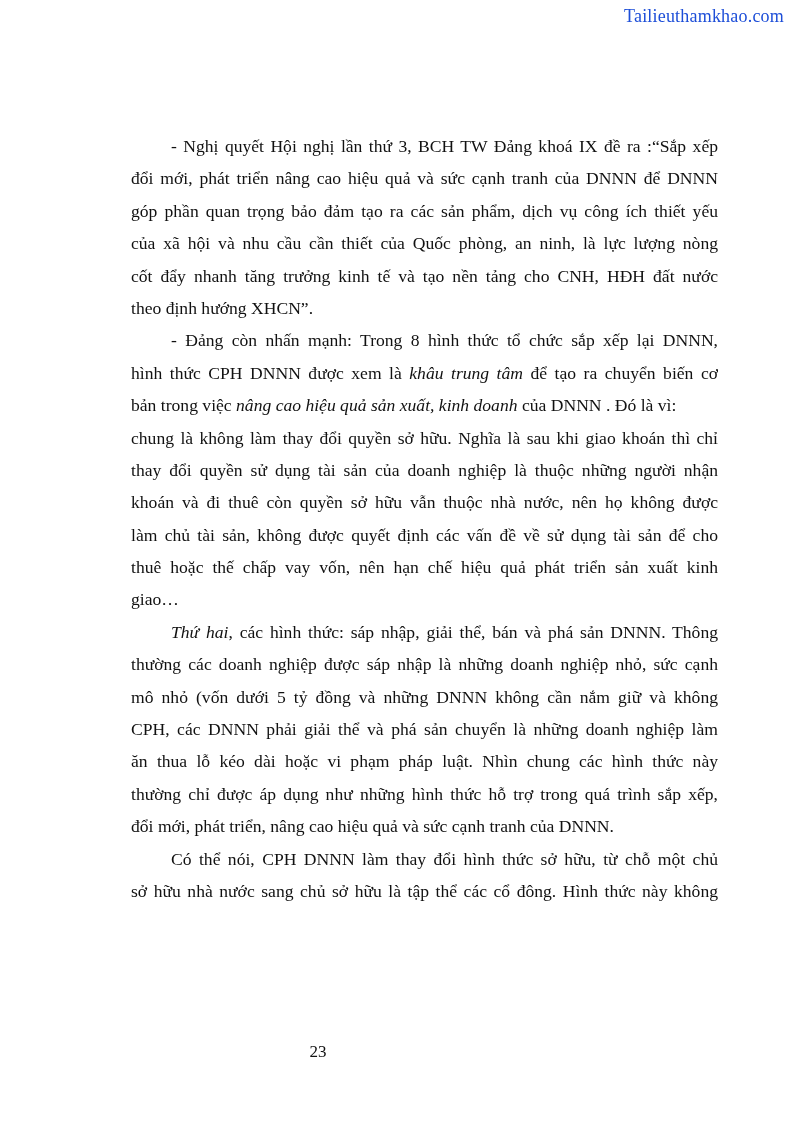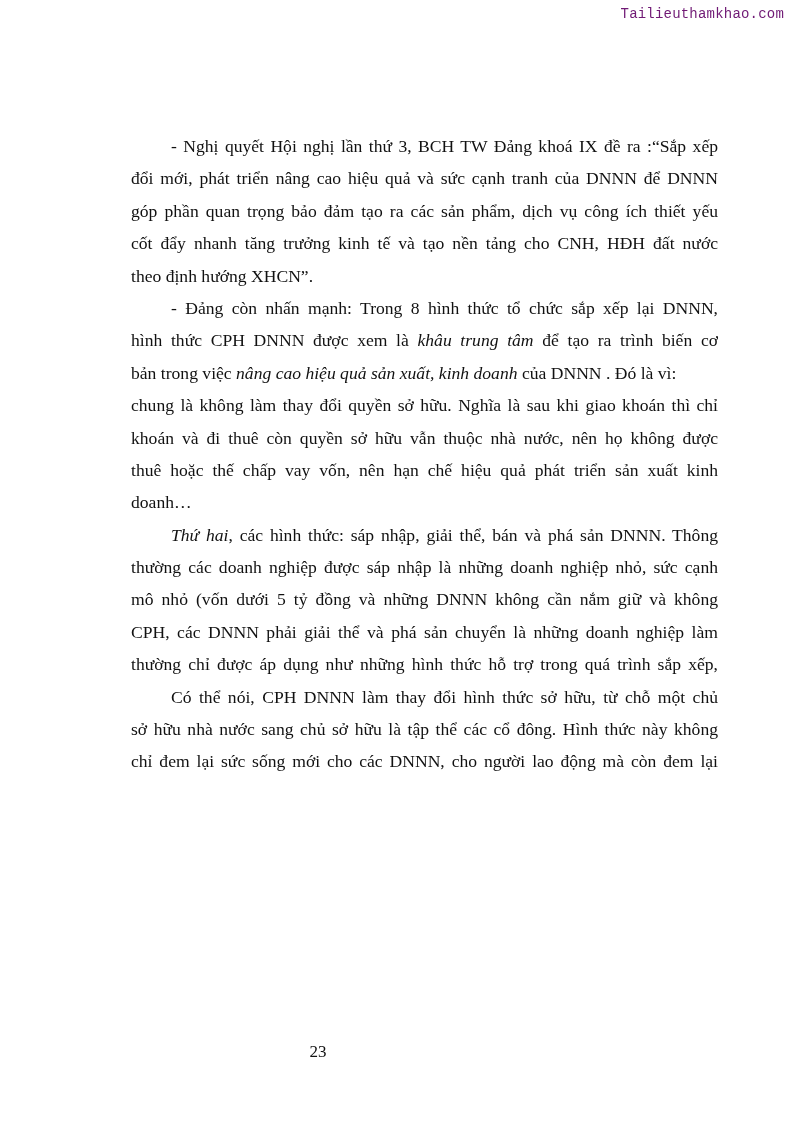--- a/index.html
+++ b/index.html
@@ -1,49 +1,53 @@
 <!DOCTYPE html>
 <html><head>
 <meta charset="utf-8">
 <style>
   html, body { margin: 0; padding: 0; background: #ffffff; }
   body { width: 794px; height: 1123px; position: relative; overflow: hidden;
          font-family: "Liberation Serif", "DejaVu Serif", serif; color: #111; }
-  .watermark { position: absolute; top: 6px; right: 10px; font-family: Liberation Mono, monospace;
-               font-size: 14px; color: #701a75; letter-spacing: 0.2px; }
+  .watermark { position: absolute; top: 6px; right: 10px; font-family: Liberation Serif, serif;
+               font-size: 18px; color: #1d4ed8; letter-spacing: 0.2px; }
   .page { position: absolute; left: 131px; top: 130px; width: 587px; }
   .line { height: 32.4px; line-height: 32.4px; font-size: 17.6px; white-space: nowrap;
           text-align: justify; text-align-last: justify; overflow: hidden; }
   .line.last { text-align-last: left; font-family: Liberation Serif, serif; }
   .line.indent { padding-left: 40px; }
   .it { font-style: italic; }
   .page-number { position: absolute; top: 1042px; left: 0; width: 636px; text-align: center;
                  font-size: 17px; }
 </style>
 </head>
 <body>
 
 <div class="watermark">Tailieuthamkhao.com</div>
 
 <div class="page" id="page">
     <div class="line indent"><span>- Nghị quyết Hội nghị lần thứ 3, BCH TW Đảng khoá IX đề ra :“Sắp xếp</span></div>
     <div class="line"><span>đổi mới, phát triển nâng cao hiệu quả và sức cạnh tranh của DNNN để DNNN</span></div>
     <div class="line"><span>góp phần quan trọng bảo đảm tạo ra  các sản phẩm, dịch vụ công ích thiết yếu</span></div>
+    <div class="line"><span>của xã hội và nhu cầu cần thiết của Quốc phòng, an ninh, là lực lượng nòng</span></div>
     <div class="line"><span>cốt đẩy nhanh tăng trưởng kinh tế và tạo nền tảng cho CNH, HĐH đất nước</span></div>
     <div class="line last"><span>theo định hướng XHCN”.</span></div>
     <div class="line indent"><span>- Đảng còn nhấn mạnh: Trong 8 hình thức tổ chức sắp xếp lại DNNN,</span></div>
-    <div class="line"><span>hình thức CPH DNNN được xem là </span><span class="it">khâu trung tâm</span><span> để tạo ra trình biến cơ</span></div>
+    <div class="line"><span>hình thức CPH DNNN được xem là </span><span class="it">khâu trung tâm</span><span> để tạo ra chuyển biến cơ</span></div>
     <div class="line last"><span>bản trong việc </span><span class="it">nâng cao hiệu quả sản xuất, kinh doanh</span><span> của DNNN . Đó là vì:</span></div>
     <div class="line"><span>chung là không làm thay đổi quyền sở hữu. Nghĩa là sau khi giao khoán thì chỉ</span></div>
+    <div class="line"><span>thay đổi quyền sử dụng tài sản của doanh nghiệp là thuộc những người nhận</span></div>
     <div class="line"><span>khoán và đi thuê còn quyền sở hữu vẫn thuộc nhà nước, nên họ không được</span></div>
+    <div class="line"><span>làm chủ tài sản, không được quyết định các vấn đề về sử dụng tài sản để cho</span></div>
     <div class="line"><span>thuê hoặc thế chấp vay vốn, nên hạn chế hiệu quả phát triển sản xuất kinh</span></div>
-    <div class="line last"><span>doanh…</span></div>
+    <div class="line last"><span>giao…</span></div>
     <div class="line indent"><span class="it">Thứ hai</span><span>, các hình thức: sáp nhập, giải thể, bán và phá sản DNNN. Thông</span></div>
     <div class="line"><span>thường các doanh nghiệp được sáp nhập là những doanh nghiệp nhỏ, sức cạnh</span></div>
     <div class="line"><span>mô nhỏ (vốn dưới 5 tỷ đồng và những DNNN không cần nắm giữ  và không</span></div>
     <div class="line"><span>CPH, các DNNN phải giải thể và phá sản chuyển là những doanh nghiệp làm</span></div>
+    <div class="line"><span>ăn thua lỗ kéo dài hoặc vi phạm pháp luật. Nhìn chung các hình thức này</span></div>
     <div class="line"><span>thường chỉ được áp dụng như những hình thức hỗ trợ trong quá trình sắp xếp,</span></div>
+    <div class="line last"><span>đổi mới, phát triển, nâng cao hiệu quả và sức cạnh tranh của DNNN.</span></div>
     <div class="line indent"><span>Có thể nói, CPH DNNN làm thay đổi hình thức sở hữu, từ chỗ một chủ</span></div>
     <div class="line"><span>sở hữu nhà nước sang chủ sở hữu là tập thể các cổ đông. Hình thức này không</span></div>
-    <div class="line"><span>chỉ đem lại sức sống mới cho các DNNN, cho người lao động mà còn đem lại</span></div>
   </div>
 
 <div class="page-number">23</div>
 
 </body></html>

